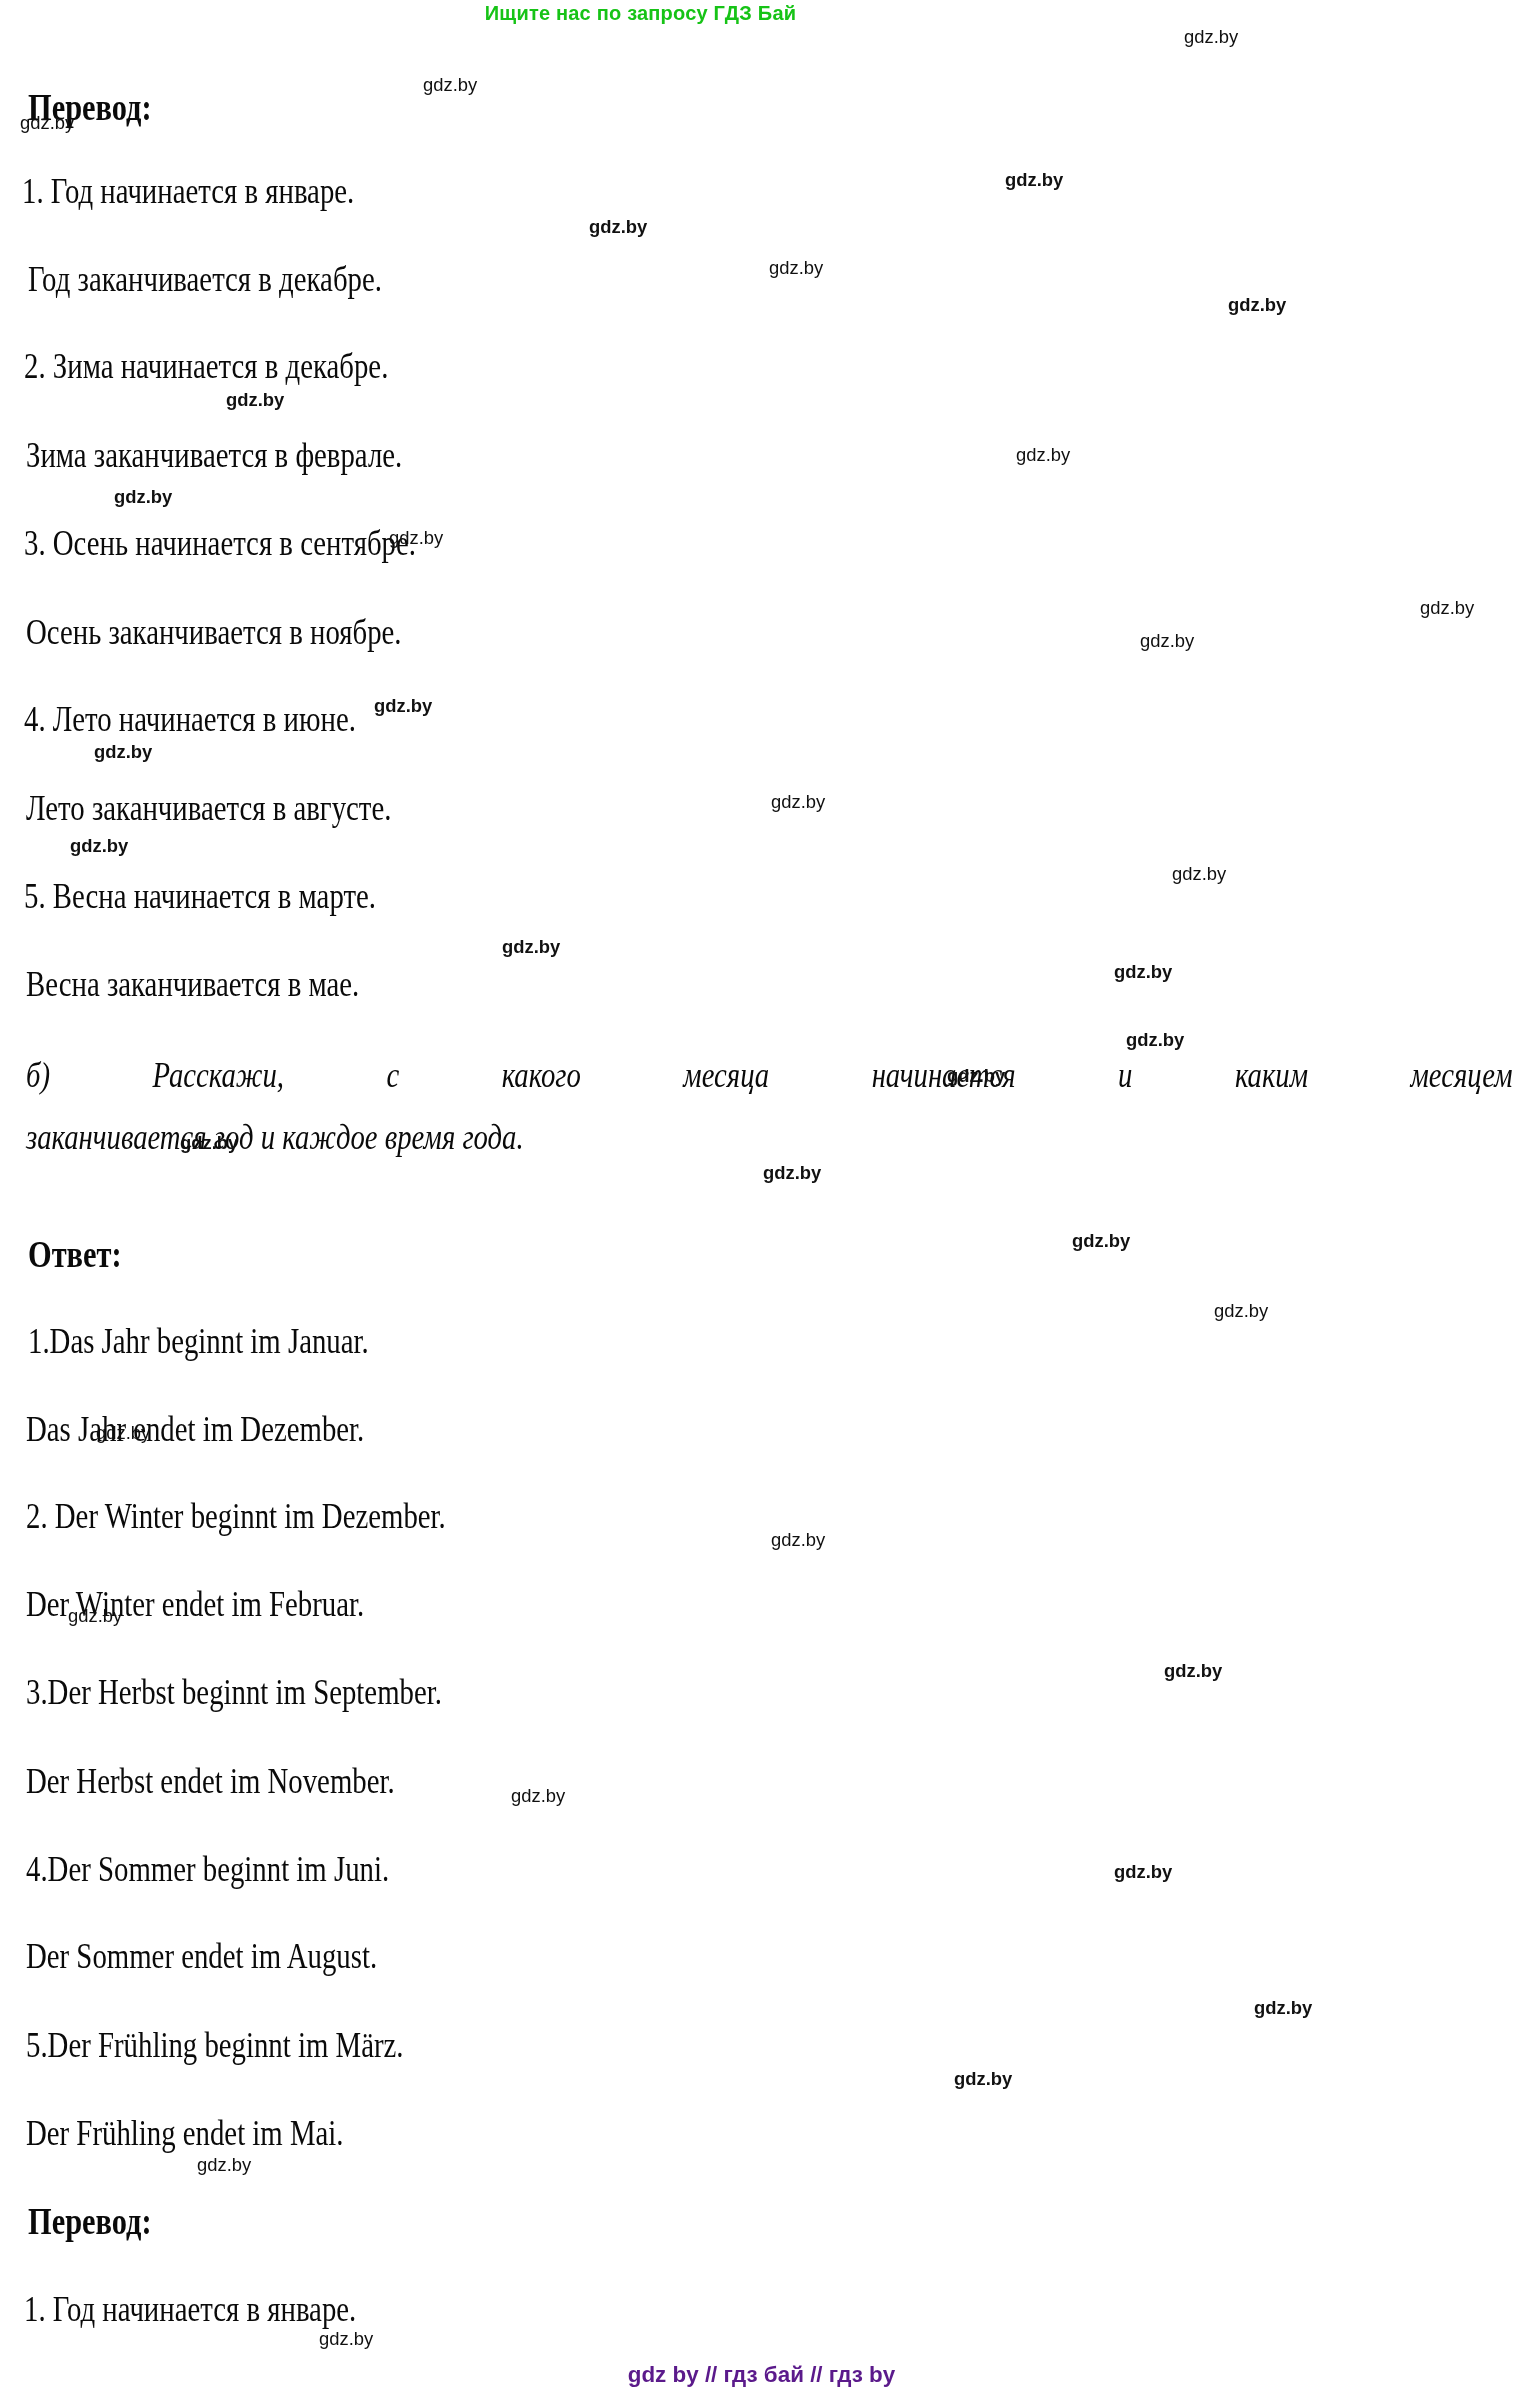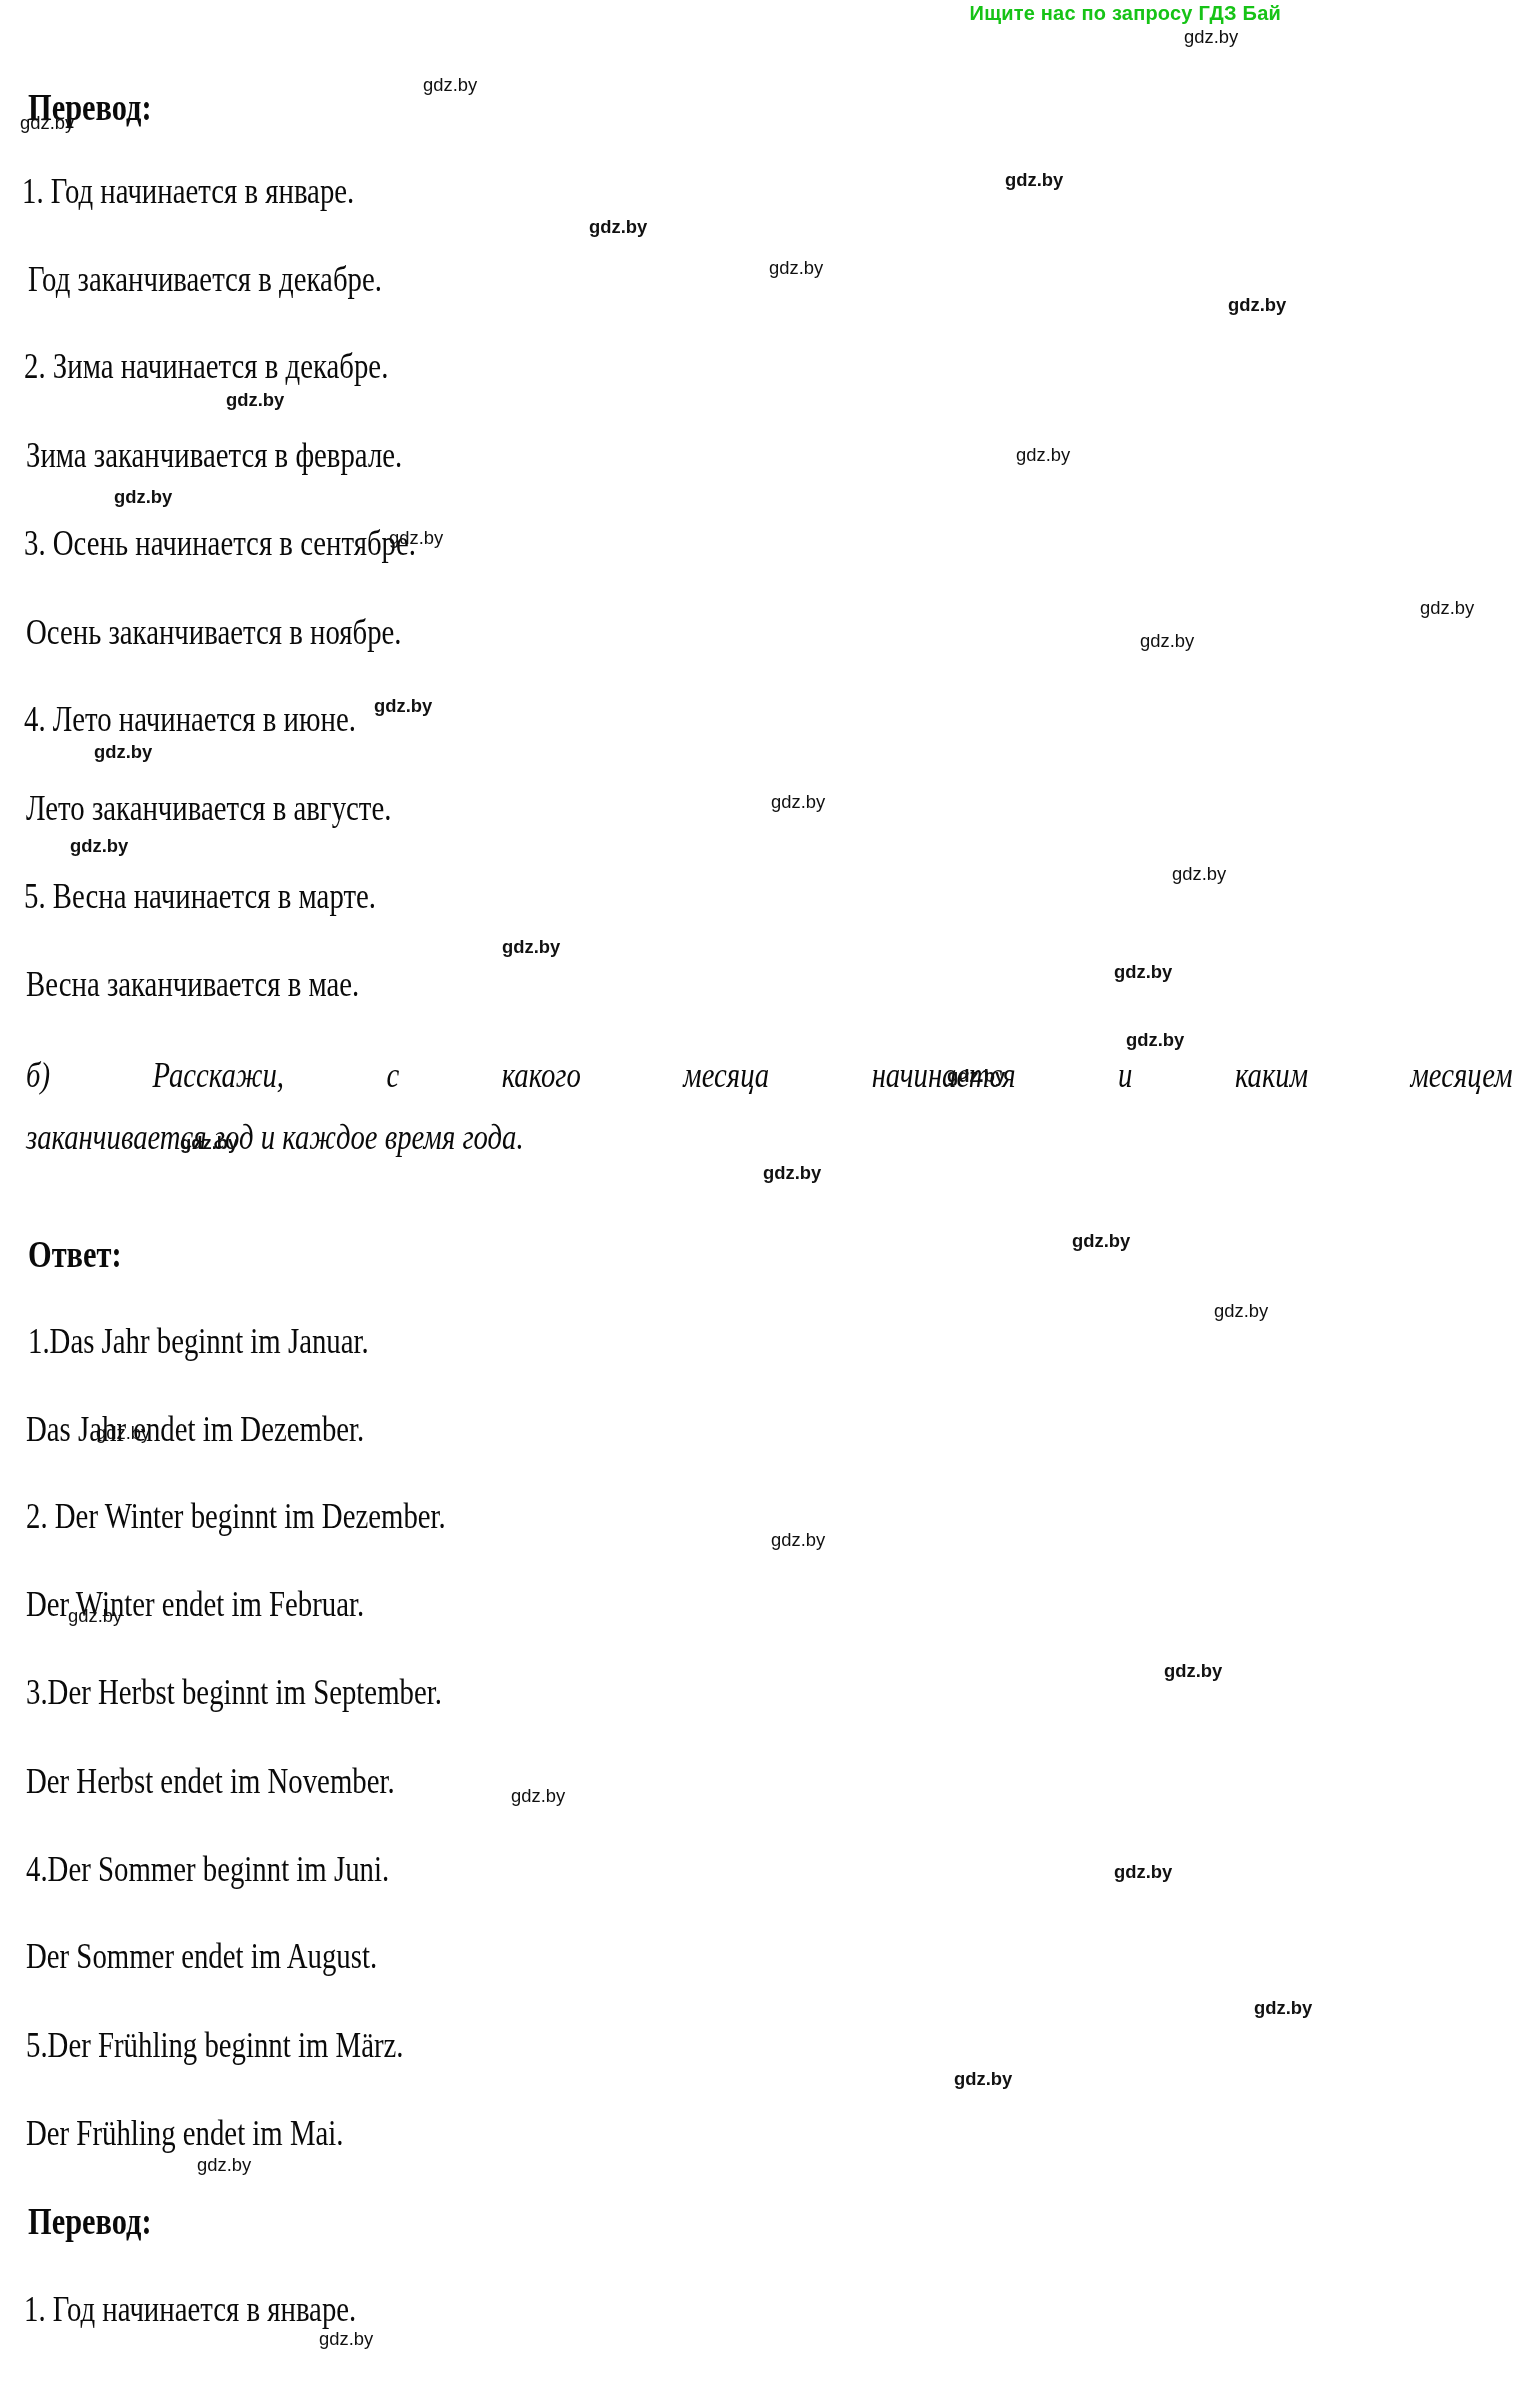--- a/index.html
+++ b/index.html
@@ -24,21 +24,21 @@
     height: 2401px;
     background: #ffffff;
   }
 
   
   .promo-header {
     position: absolute;
     left: 0;
     top: 1.6px;
     width: 1281px;
-    text-align: right;
+    text-align: center;
     font-family: "Liberation Sans", "DejaVu Sans", sans-serif;
     font-weight: bold;
     font-size: 20px;
     letter-spacing: 0.2px;
     color: #16c316;
     white-space: nowrap;
   }
 
   
   .line {
@@ -192,15 +192,16 @@
   <div class="wm" style="left:771px;  top:1529px;">gdz.by</div>
   <div class="wm" style="left:68px;   top:1605px;">gdz.by</div>
   <div class="wm bold" style="left:1164px; top:1660px;">gdz.by</div>
   <div class="wm" style="left:511px;  top:1785px;">gdz.by</div>
   <div class="wm bold" style="left:1114px; top:1861px;">gdz.by</div>
   <div class="wm bold" style="left:1254px; top:1997px;">gdz.by</div>
   <div class="wm bold" style="left:954px; top:2068px;">gdz.by</div>
   <div class="wm" style="left:197px;  top:2154px;">gdz.by</div>
   <div class="wm" style="left:319px;  top:2328px;">gdz.by</div>
 
+  <div class="footer" style="color: rgb(91, 26, 139);">gdz by  //  гдз бай  //  гдз by</div>
 
 </div>
 
 
 </body></html>

